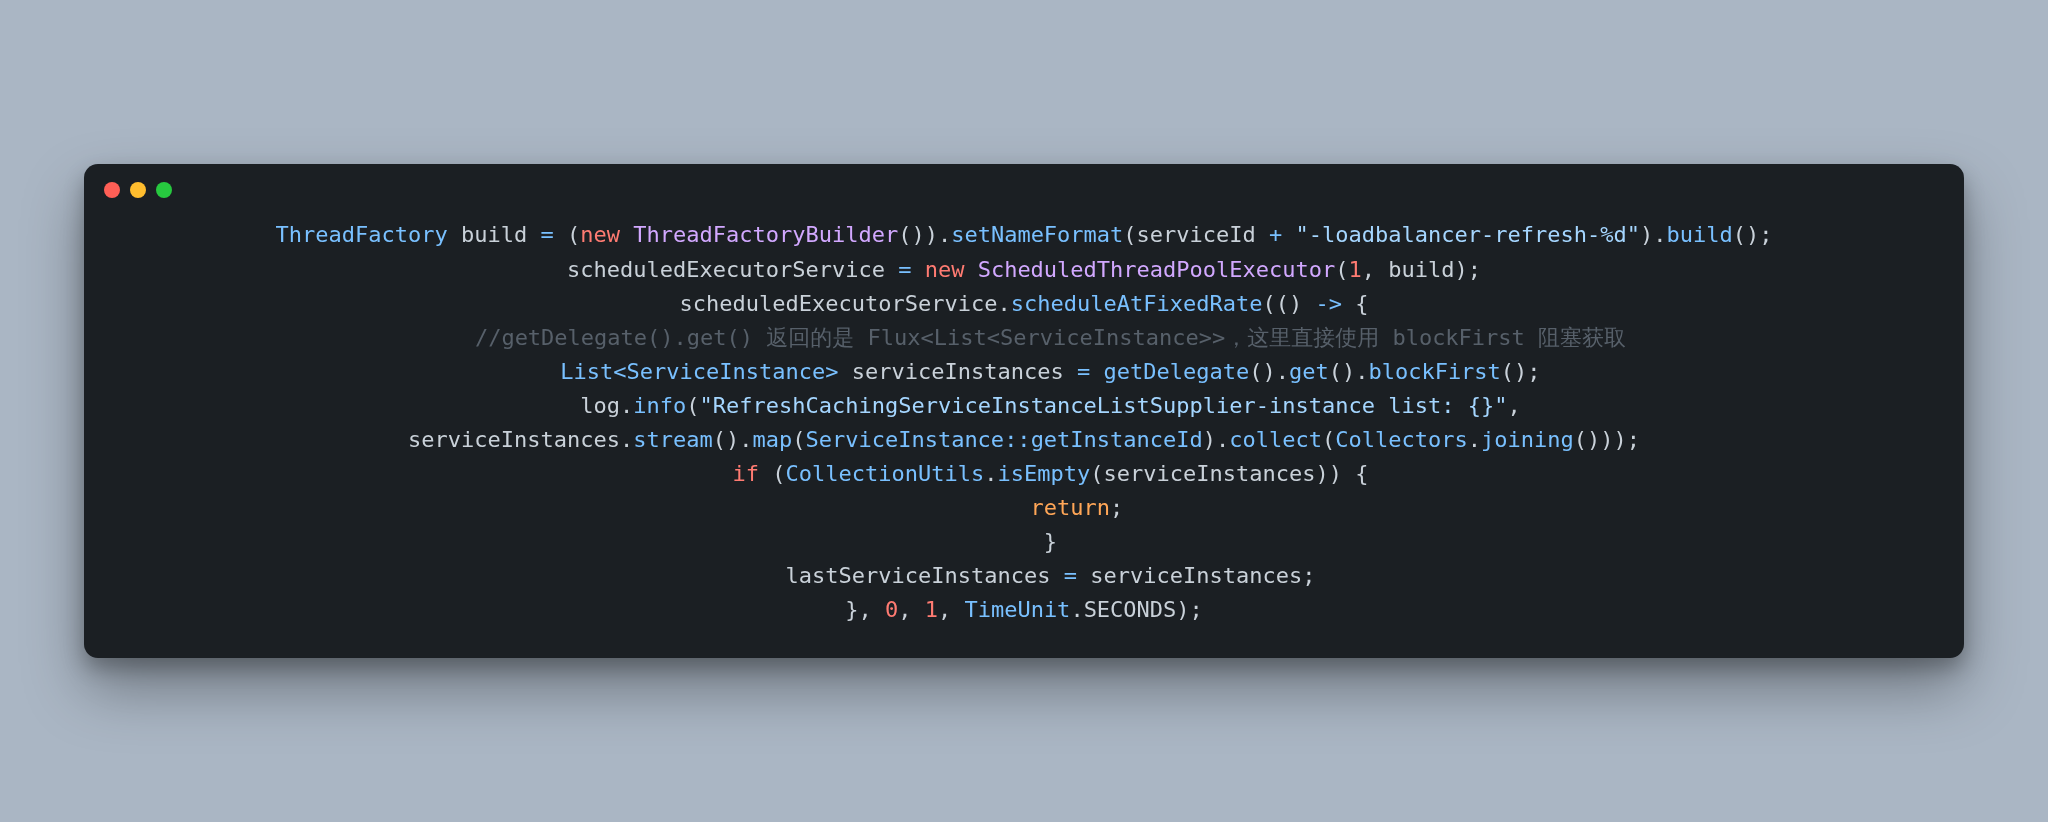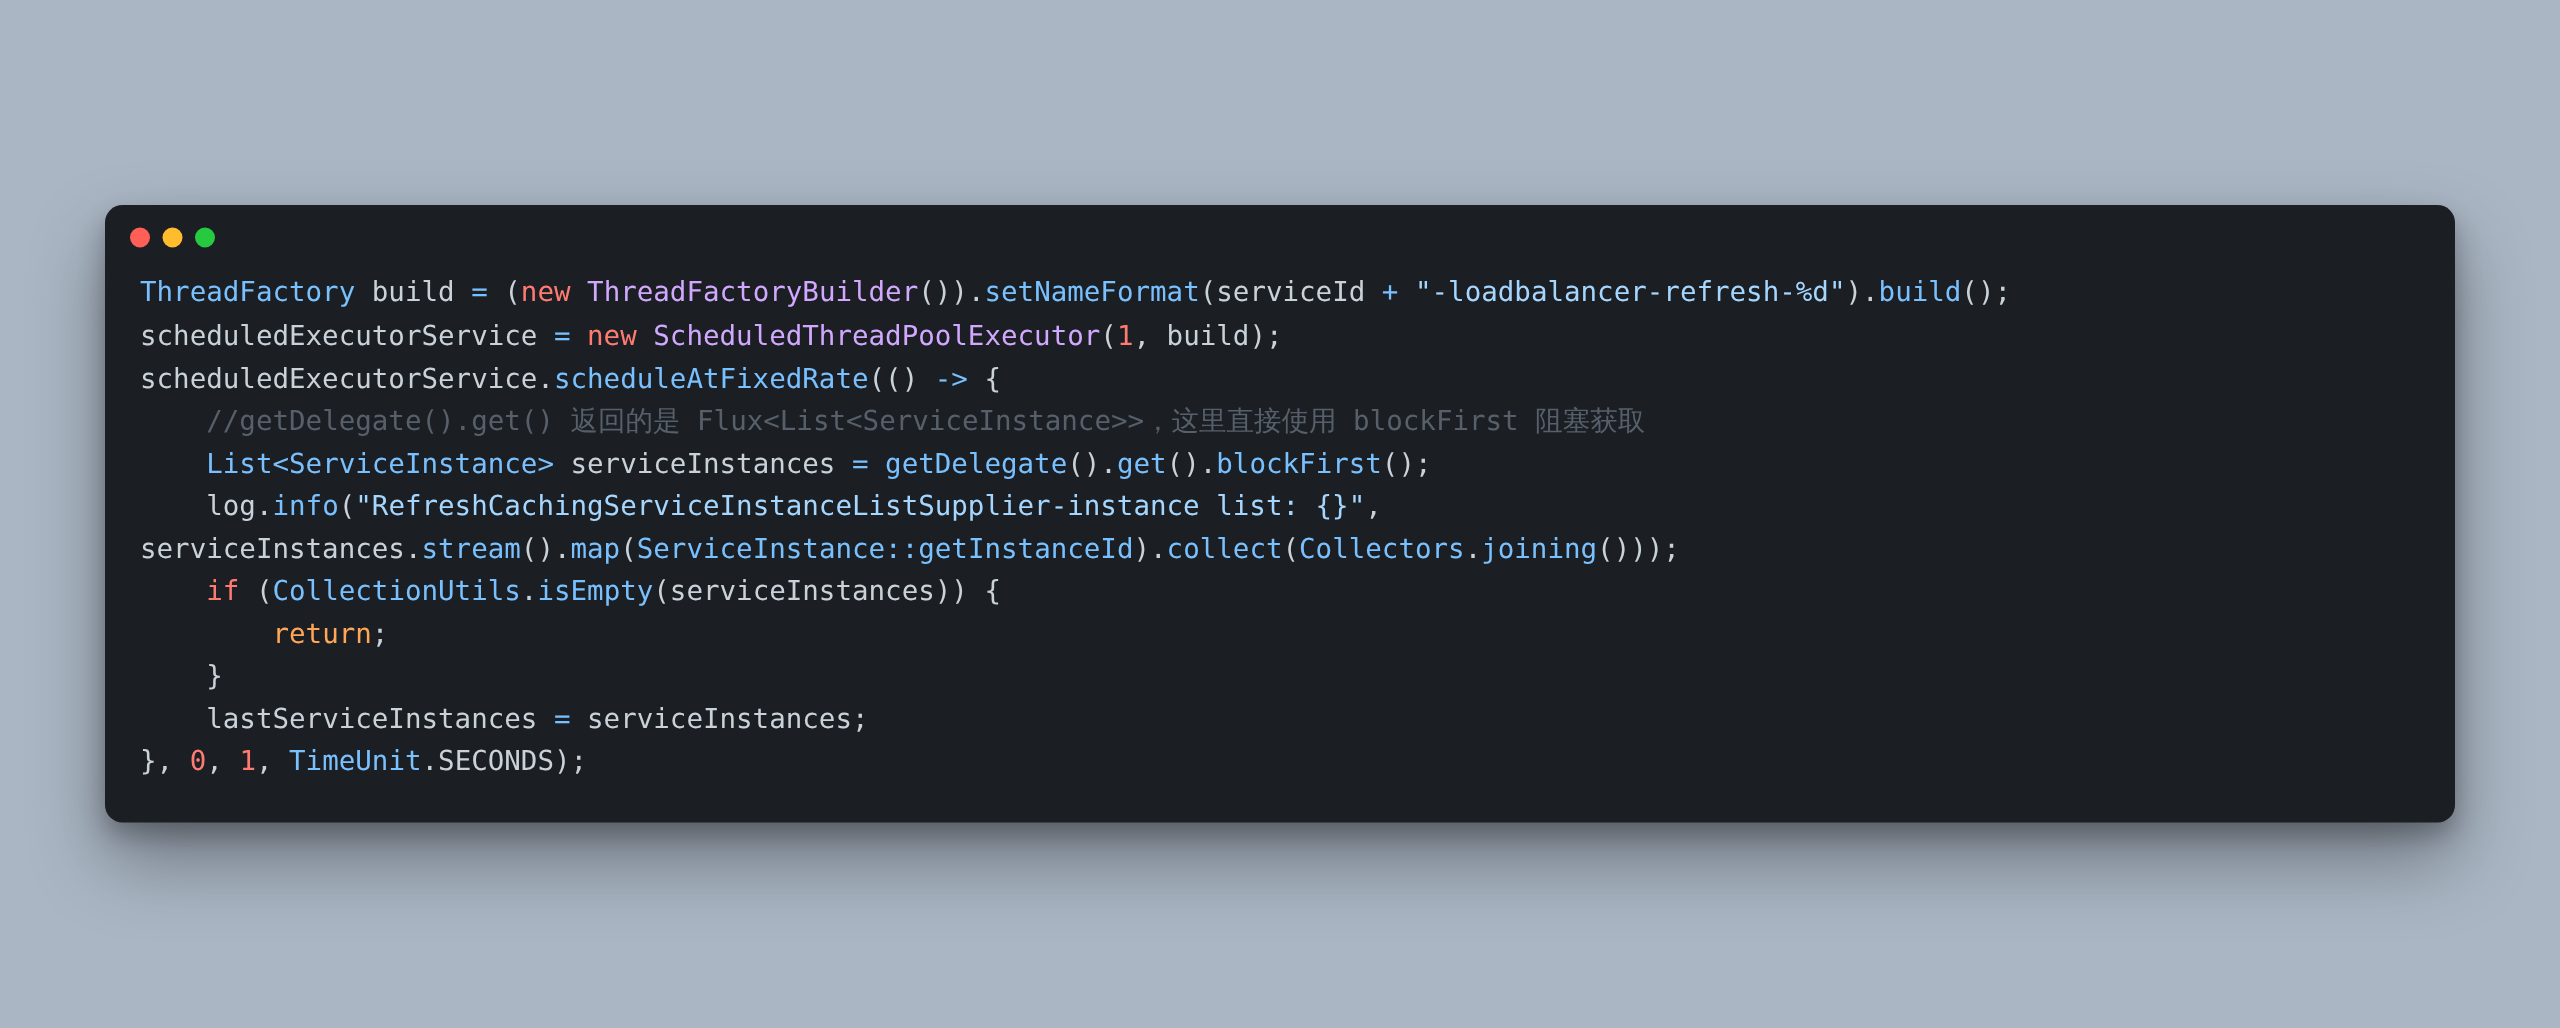--- a/index.html
+++ b/index.html
@@ -11,20 +11,21 @@
     justify-content: center;
     font-family: "SFMono-Regular", Consolas, "Liberation Mono", Menlo, monospace;
     padding: 40px;
   }
   .window {
     width: 1880px;
     background: #1b1f23;
     border-radius: 14px;
     box-shadow: 0 30px 60px rgba(0,0,0,0.35), 0 10px 20px rgba(0,0,0,0.25);
     overflow: hidden;
+    text-align: center;
   }
   .titlebar {
     display: flex;
     align-items: center;
     gap: 10px;
     padding: 18px 20px 10px 20px;
   }
   .dot {
     width: 16px;
     height: 16px;

